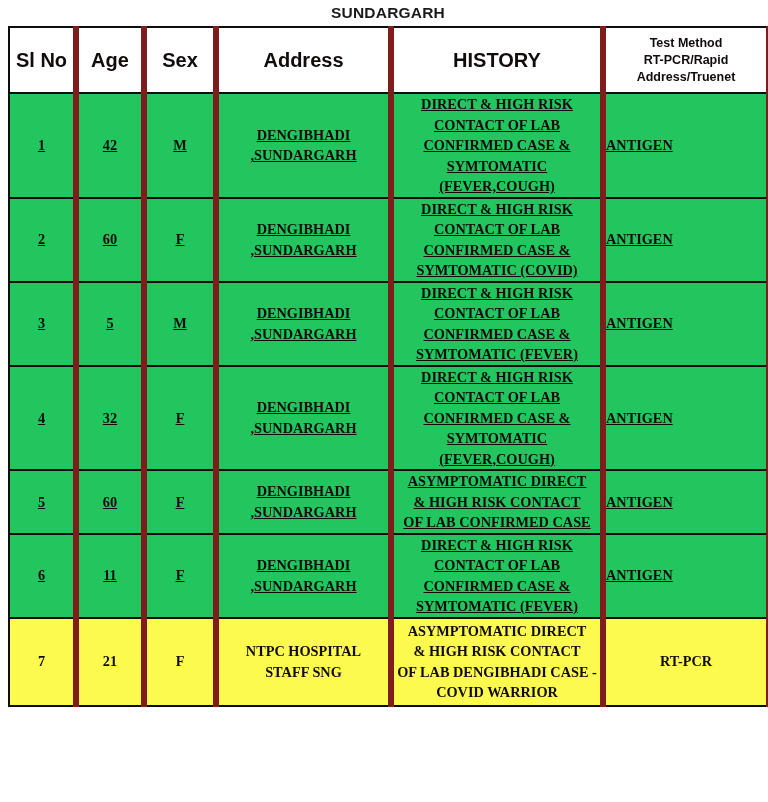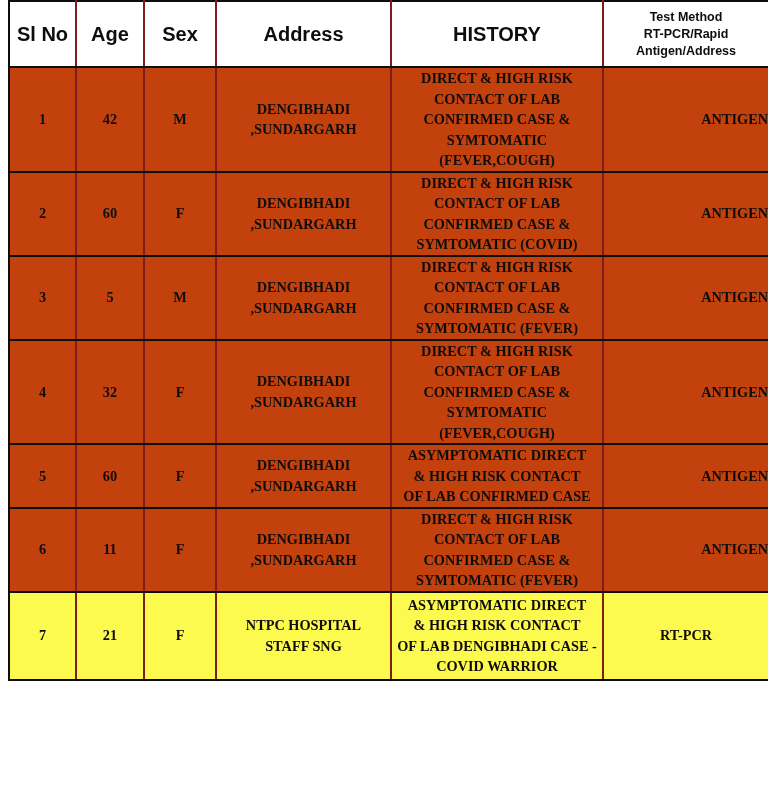--- a/index.html
+++ b/index.html
@@ -40,21 +40,21 @@
   }
   table.data-table {
     border-collapse: collapse;
     width: 760px;
     table-layout: fixed;
     border-top: 2.5px solid #0d0d0d;
     border-left: 2px solid #0d0d0d;
   }
   table.data-table td,
   table.data-table th {
-    border-right: 2px solid #7f1d1d;
+    border-right: 6px solid #7f1d1d;
     border-bottom: 2px solid #0d0d0d;
     padding: 0;
     vertical-align: middle;
     color: #100c0c;
   }
   
   .col-sl    { width: 67px; }
   .col-age   { width: 68px; }
   .col-sex   { width: 72px; }
   .col-addr  { width: 175px; }
@@ -78,50 +78,51 @@
   thead th .hl { display: block; }
 
   tbody td {
     font-family: "Liberation Serif", serif;
     font-weight: bold;
     font-size: 14.3px;
     line-height: 20.5px;
     text-align: center;
     padding: 3px 4px;
   }
-  tbody tr.row-red td { background: #c2410c; }
+  tbody tr.row-red td { background: #22c55e; text-decoration: underline; }
   tbody tr.row-yellow td { background: #fcf94f; }
 
   td.cell-hist {
     font-size: 14.3px;
     line-height: 20.5px;
     padding: 4px 5px;
   }
   td.cell-test {
-    text-align: right;
+    text-align: left;
     padding-left: 7px;
   }
   td.cell-test.test-center {
     text-align: center;
   }
   td.cell-addr .al { display: block; }
   td.cell-hist .hl { display: block; }
   td.cell-sl { font-weight: bold; }
 
   
   tr.row-clipped td {
     height: 86px;
     vertical-align: middle;
   }
 </style>
 </head>
 <body>
 
 <div class="page">
 
+  <div class="doc-title">SUNDARGARH</div>
 
   <div class="table-wrap">
     <table class="data-table">
       <colgroup>
         <col class="col-sl">
         <col class="col-age">
         <col class="col-sex">
         <col class="col-addr">
         <col class="col-hist">
         <col class="col-test">
@@ -129,21 +130,21 @@
       <thead>
         <tr>
           <th>Sl No</th>
           <th>Age</th>
           <th>Sex</th>
           <th>Address</th>
           <th>HISTORY</th>
           <th class="small-head">
             <span class="hl">Test Method</span>
             <span class="hl">RT-PCR/Rapid</span>
-            <span class="hl">Antigen/Address</span>
+            <span class="hl">Address/Truenet</span>
           </th>
         </tr>
       </thead>
       <tbody id="table-body">
           <tr class="row-red">
             <td class="cell-sl">1</td>
             <td class="cell-age">42</td>
             <td class="cell-sex">M</td>
             <td class="cell-addr">
               <span class="al">DENGIBHADI</span>

